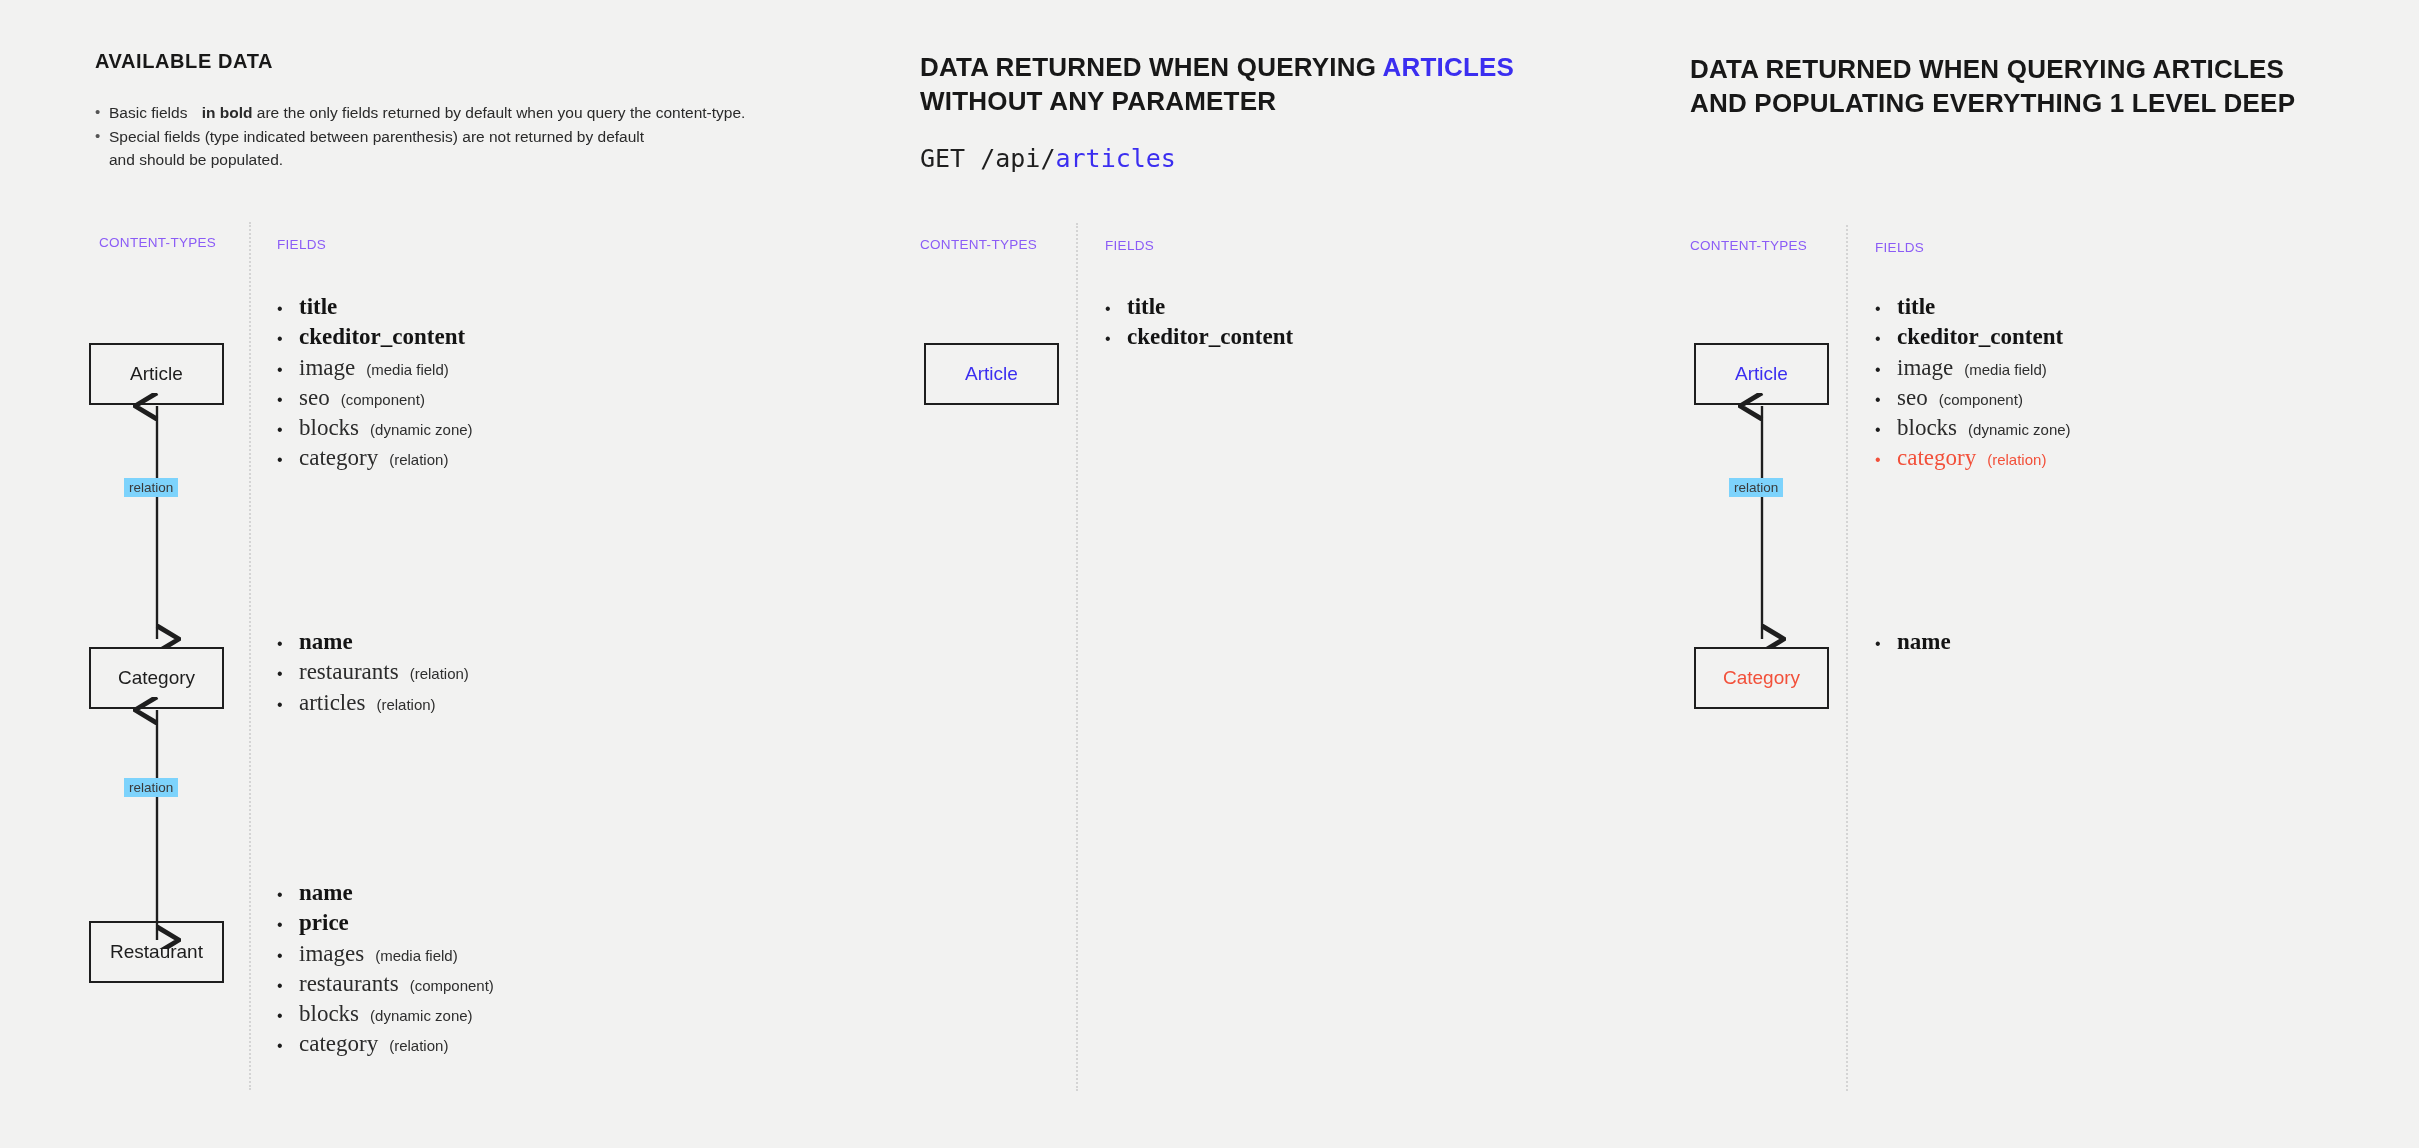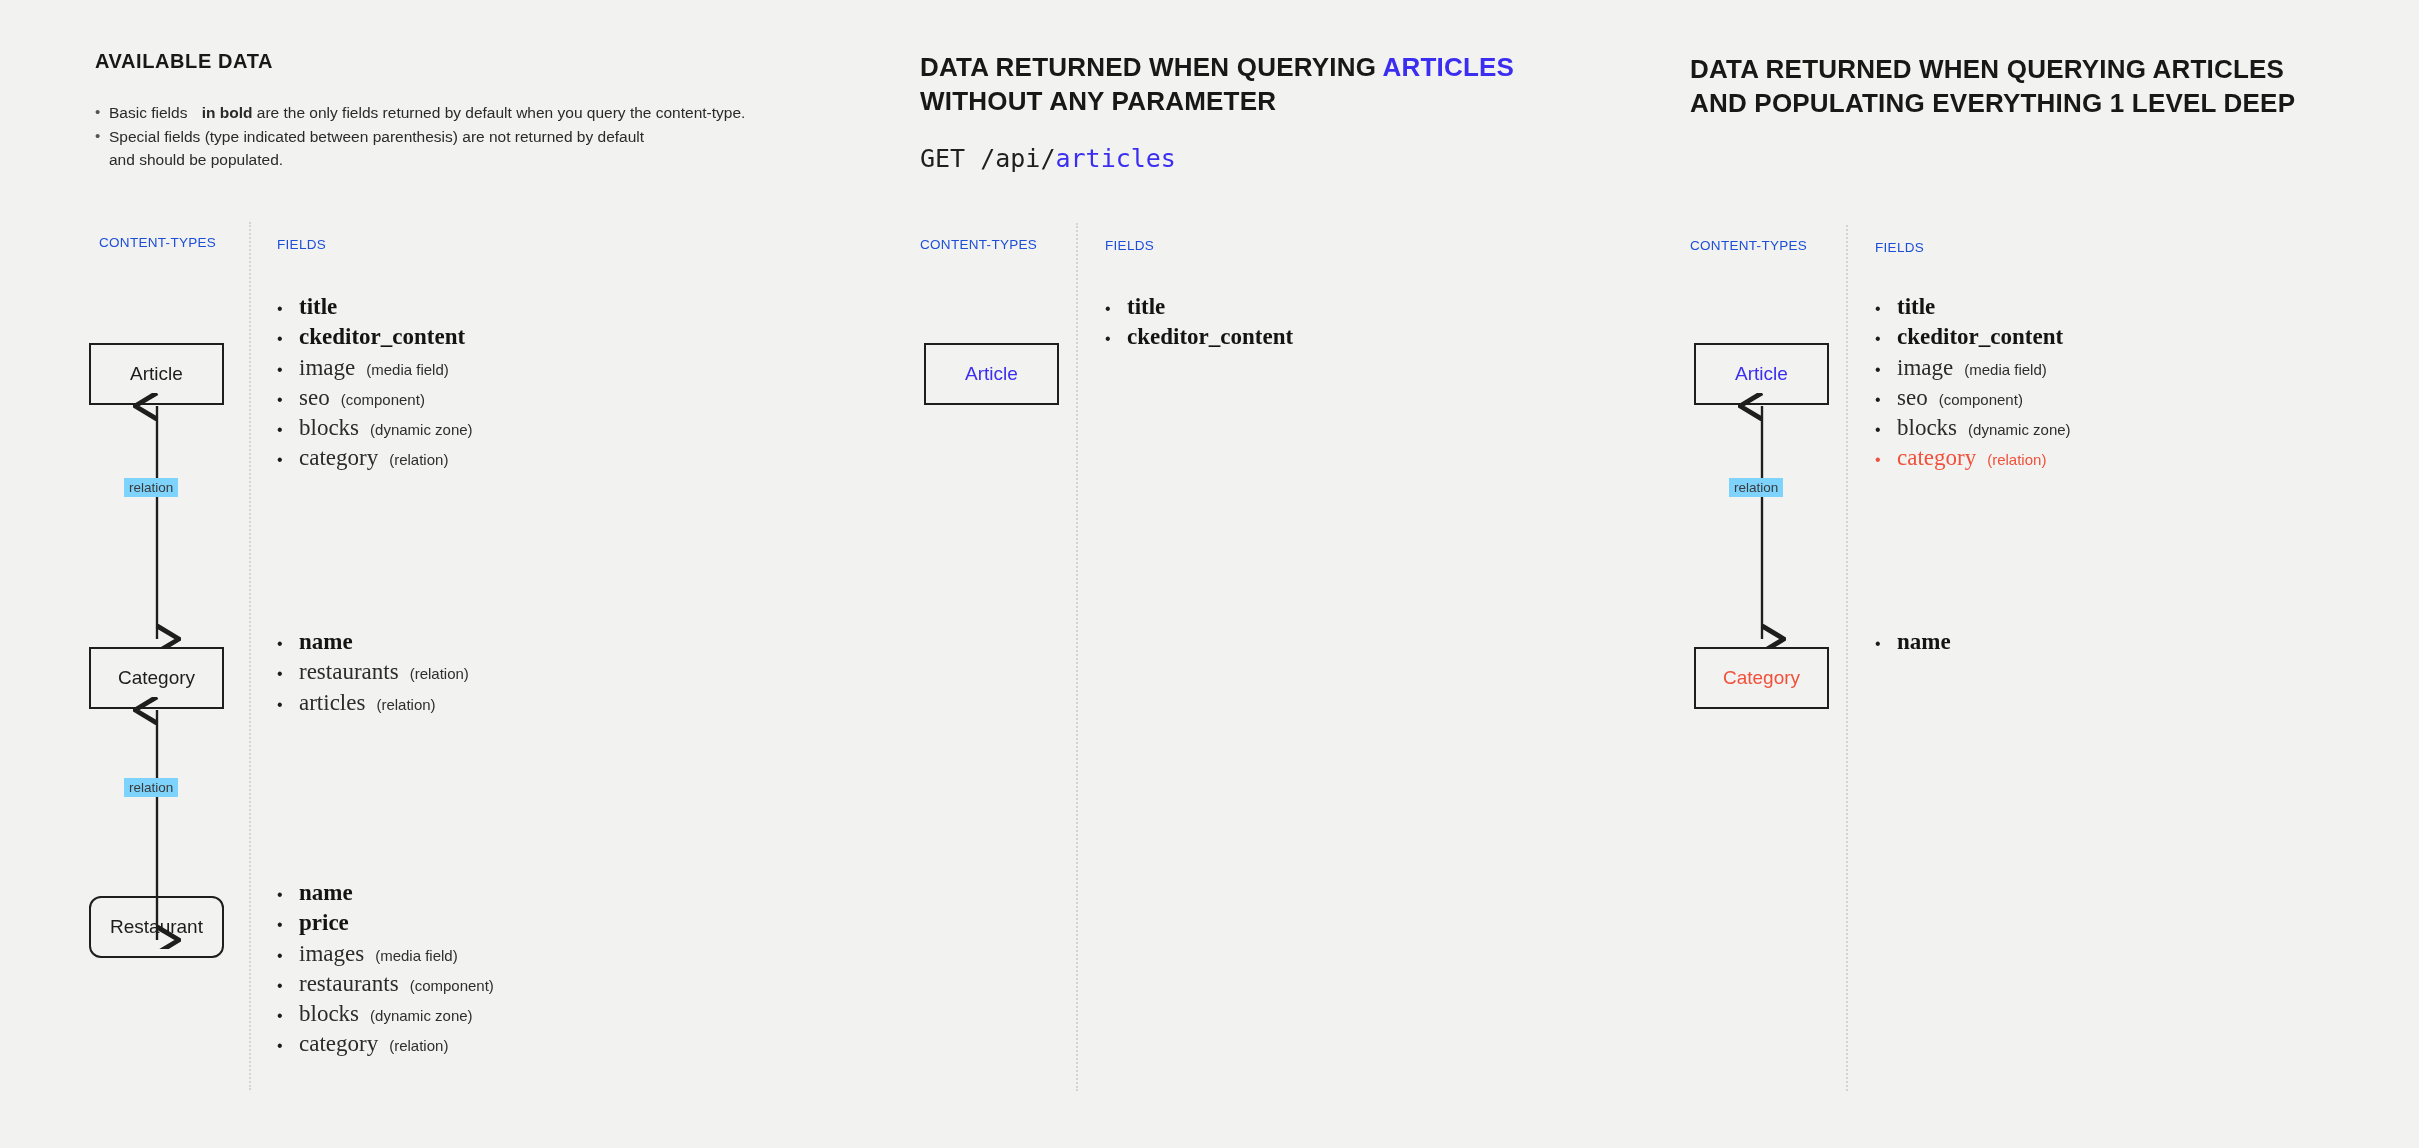--- a/index.html
+++ b/index.html
@@ -76,21 +76,21 @@
     white-space: pre;
   }
   #get-noparam  { left: 0px; top: 144px; }
   #get-populate { left: 0px; top: 146px; }
 
   
   .col-label {
     position: absolute;
     font-size: 13.5px;
     letter-spacing: 0.3px;
-    color: #1d4ed8;
+    color: #8b5cf6;
     white-space: nowrap;
   }
 
   
   .dotted-divider {
     position: absolute;
     width: 0px;
     border-left: 2px dotted #d4d4d4;
   }
 
@@ -189,21 +189,21 @@
   <div class="col-label" style="left:277px; top:237px;">FIELDS</div>
 
   <div class="dotted-divider" style="left:249px; top:222px; height:868px;"></div>
 
   <div class="ct-box" style="left:89px; top:343px;">
     <span>Article</span>
   </div>
   <div class="ct-box" style="left:89px; top:647px;">
     <span>Category</span>
   </div>
-  <div class="ct-box" style="left:89px; top:896px;border-radius:12px;">
+  <div class="ct-box" style="left:89px; top:921px;">
     <span>Restaurant</span>
   </div>
 
   <div class="arrow-wrap" style="left:130px; top:393px;">
     <svg width="55" height="255" viewBox="0 0 55 255">
       <defs>
         <marker id="ah-up" markerWidth="14" markerHeight="14" refX="7" refY="11" orient="auto">
           <path d="M1,11 L7,1 L13,11" fill="none" stroke="#1e1e1e" stroke-width="2.2"></path>
         </marker>
         <marker id="ah-dn" markerWidth="14" markerHeight="14" refX="7" refY="11" orient="auto">

